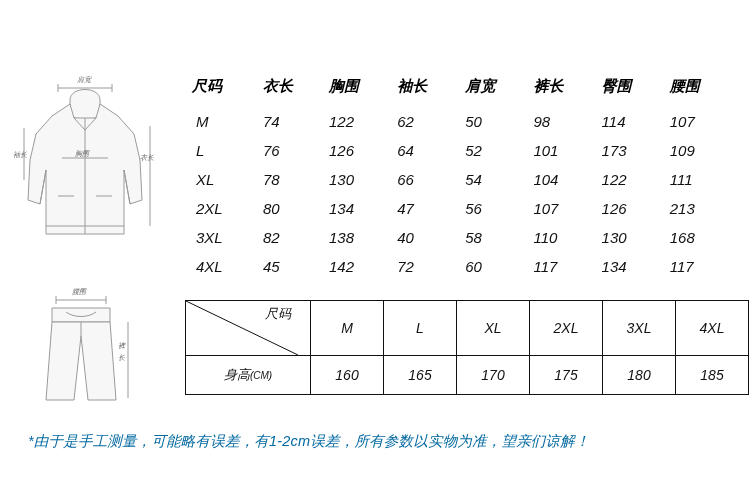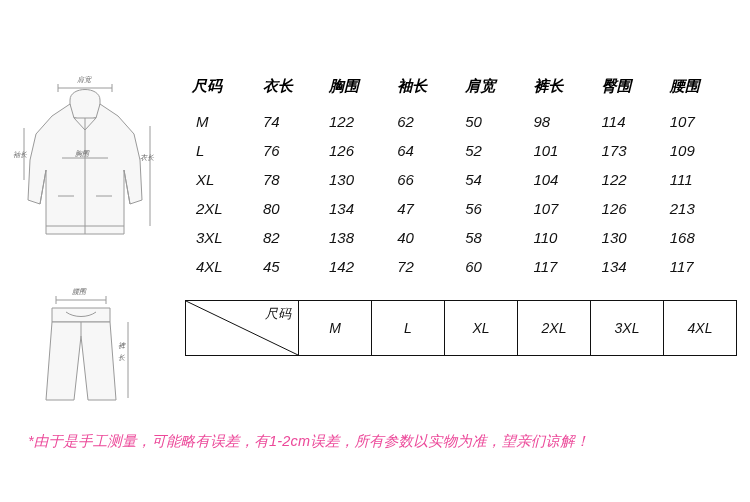--- a/index.html
+++ b/index.html
@@ -123,21 +123,21 @@
     min-width: 60px;
     height: 54px;
   }
 
   
   .footnote {
     position: absolute;
     left: 28px;
     top: 432px;
     font-size: 14.5px;
-    color: #ec4899;
+    color: #0369a1;
     letter-spacing: 0.2px;
   }
 </style>
 </head>
 <body>
 
 <div class="page">
 
   <div class="illus">
     <svg width="175" height="430" viewBox="0 0 175 430">
@@ -290,19 +290,28 @@
               <span class="corner-label">尺码</span>
             </div>
           </td>
           <td class="hhead">M</td>
           <td class="hhead">L</td>
           <td class="hhead">XL</td>
           <td class="hhead">2XL</td>
           <td class="hhead">3XL</td>
           <td class="hhead">4XL</td>
         </tr>
+        <tr>
+          <td class="rowhead"><span>身高</span><span class="unit">(CM)</span></td>
+          <td class="hcell">160</td>
+          <td class="hcell">165</td>
+          <td class="hcell">170</td>
+          <td class="hcell">175</td>
+          <td class="hcell">180</td>
+          <td class="hcell">185</td>
+        </tr>
       </tbody>
     </table>
   </div>
 
   <div class="footnote">*由于是手工测量，可能略有误差，有1-2cm误差，所有参数以实物为准，望亲们谅解！</div>
 
 </div>
 
 </body></html>

